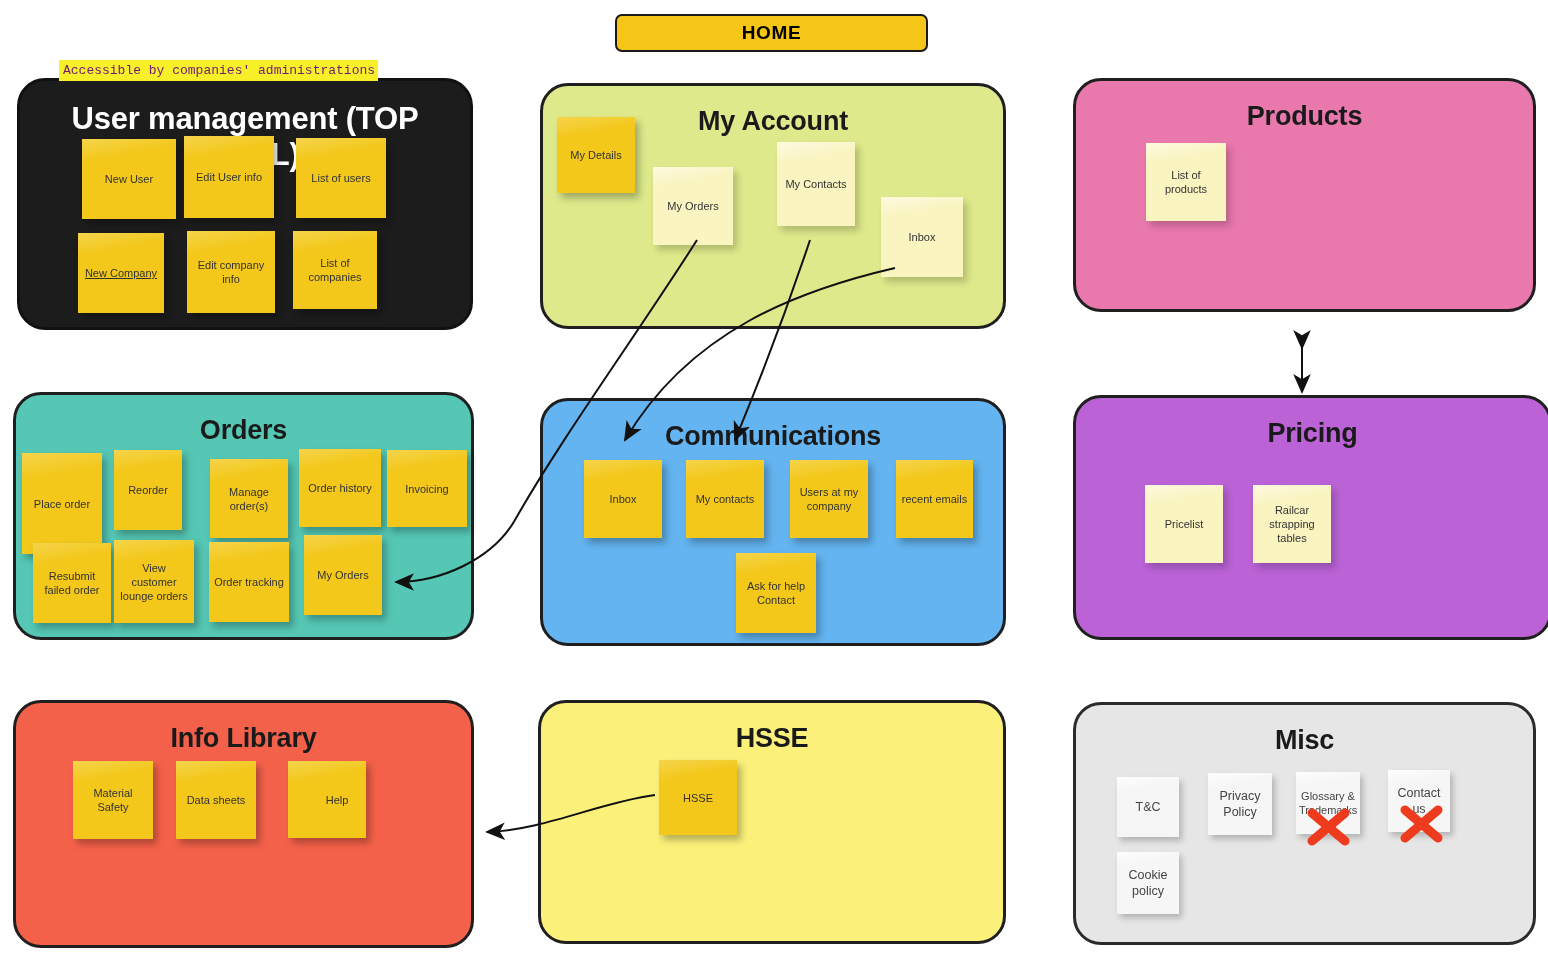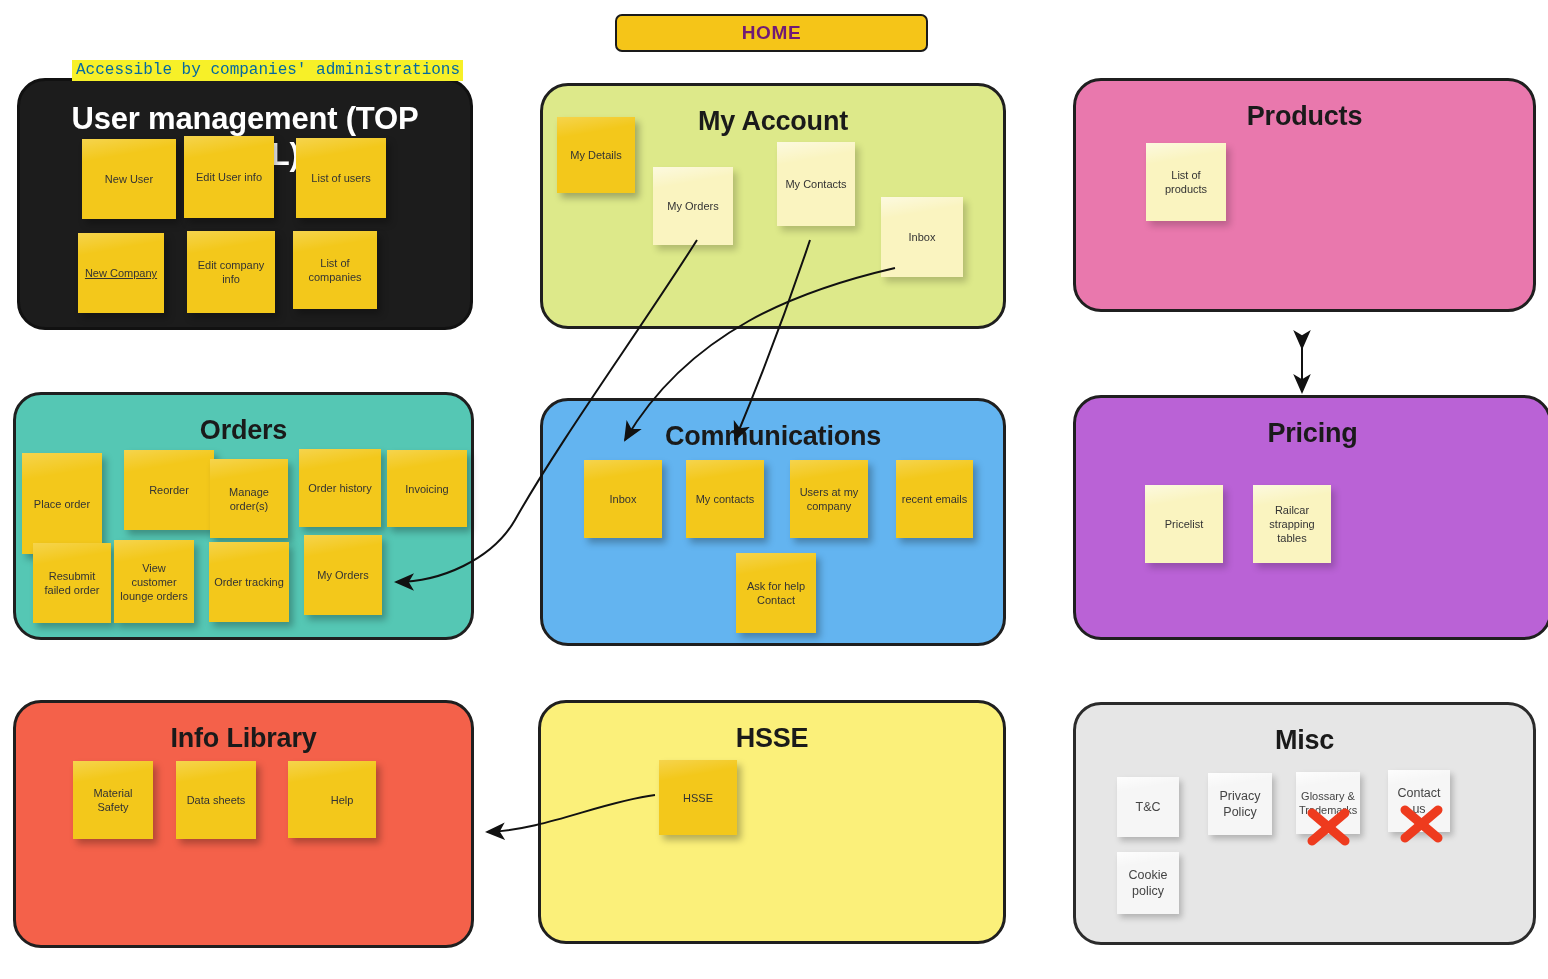--- a/index.html
+++ b/index.html
@@ -31,37 +31,36 @@
     position: absolute;
     left: 615px; top: 14px;
     width: 313px; height: 38px;
     background: #F5C518;
     border: 2.5px solid #1a1a1a;
     border-radius: 7px;
     display: flex; align-items: center; justify-content: center;
     font-weight: bold;
     font-size: 19px;
     letter-spacing: 0.6px;
-    color: #701a75;
+    color: #000000;
     z-index: 30;
   }
 
   
   .annot {
     position: absolute;
     left: 59px; top: 60px;
     background: #F7F028;
-    color: #0369a1;
+    color: #701a75;
     font-family: "Liberation Mono", monospace;
-    font-size: 16px;
+    font-size: 13px;
     line-height: 19px;
     padding: 1px 3px 1px 4px;
     white-space: nowrap;
     z-index: 31;
-    margin-left: 13px;
   }
 
   
   .panel {
     position: absolute;
     border: 3px solid #1f1f1f;
     border-radius: 28px;
     z-index: 10;
   }
   .panel-title {
@@ -184,21 +183,21 @@
       <span class="txt">List of products</span>
     </div>
   </div>
 
   <div class="panel" id="panel-orders">
     <div class="panel-title big">Orders</div>
 
     <div class="note" style="left:6px;  top:58px;  width:80px;  height:101px;">
       <span class="txt">Place order</span>
     </div>
-    <div class="note" style="left:108px; top:55px;  width:90px;  height:80px;">
+    <div class="note" style="left:98px; top:55px;  width:68px;  height:80px;">
       <span class="txt">Reorder</span>
     </div>
     <div class="note" style="left:194px; top:64px;  width:78px;  height:79px;">
       <span class="txt">Manage order(s)</span>
     </div>
     <div class="note" style="left:283px; top:54px;  width:82px;  height:78px;">
       <span class="txt">Order history</span>
     </div>
     <div class="note" style="left:371px; top:55px;  width:80px;  height:77px;">
       <span class="txt">Invoicing</span>
@@ -250,21 +249,21 @@
 
   <div class="panel" id="panel-info-library">
     <div class="panel-title big">Info Library</div>
 
     <div class="note" style="left:57px;  top:58px; width:80px; height:78px;">
       <span class="txt">Material Safety</span>
     </div>
     <div class="note" style="left:160px; top:58px; width:80px; height:78px;">
       <span class="txt">Data sheets</span>
     </div>
-    <div class="note" style="left:272px; top:58px; width:88px; height:77px;padding-left:25px;">
+    <div class="note" style="left:272px; top:58px; width:78px; height:77px;padding-left:25px;">
       <span class="txt">Help</span>
     </div>
   </div>
 
   <div class="panel" id="panel-hsse">
     <div class="panel-title big">HSSE</div>
 
     <div class="note" style="left:118px; top:57px; width:78px; height:75px;">
       <span class="txt">HSSE</span>
     </div>

